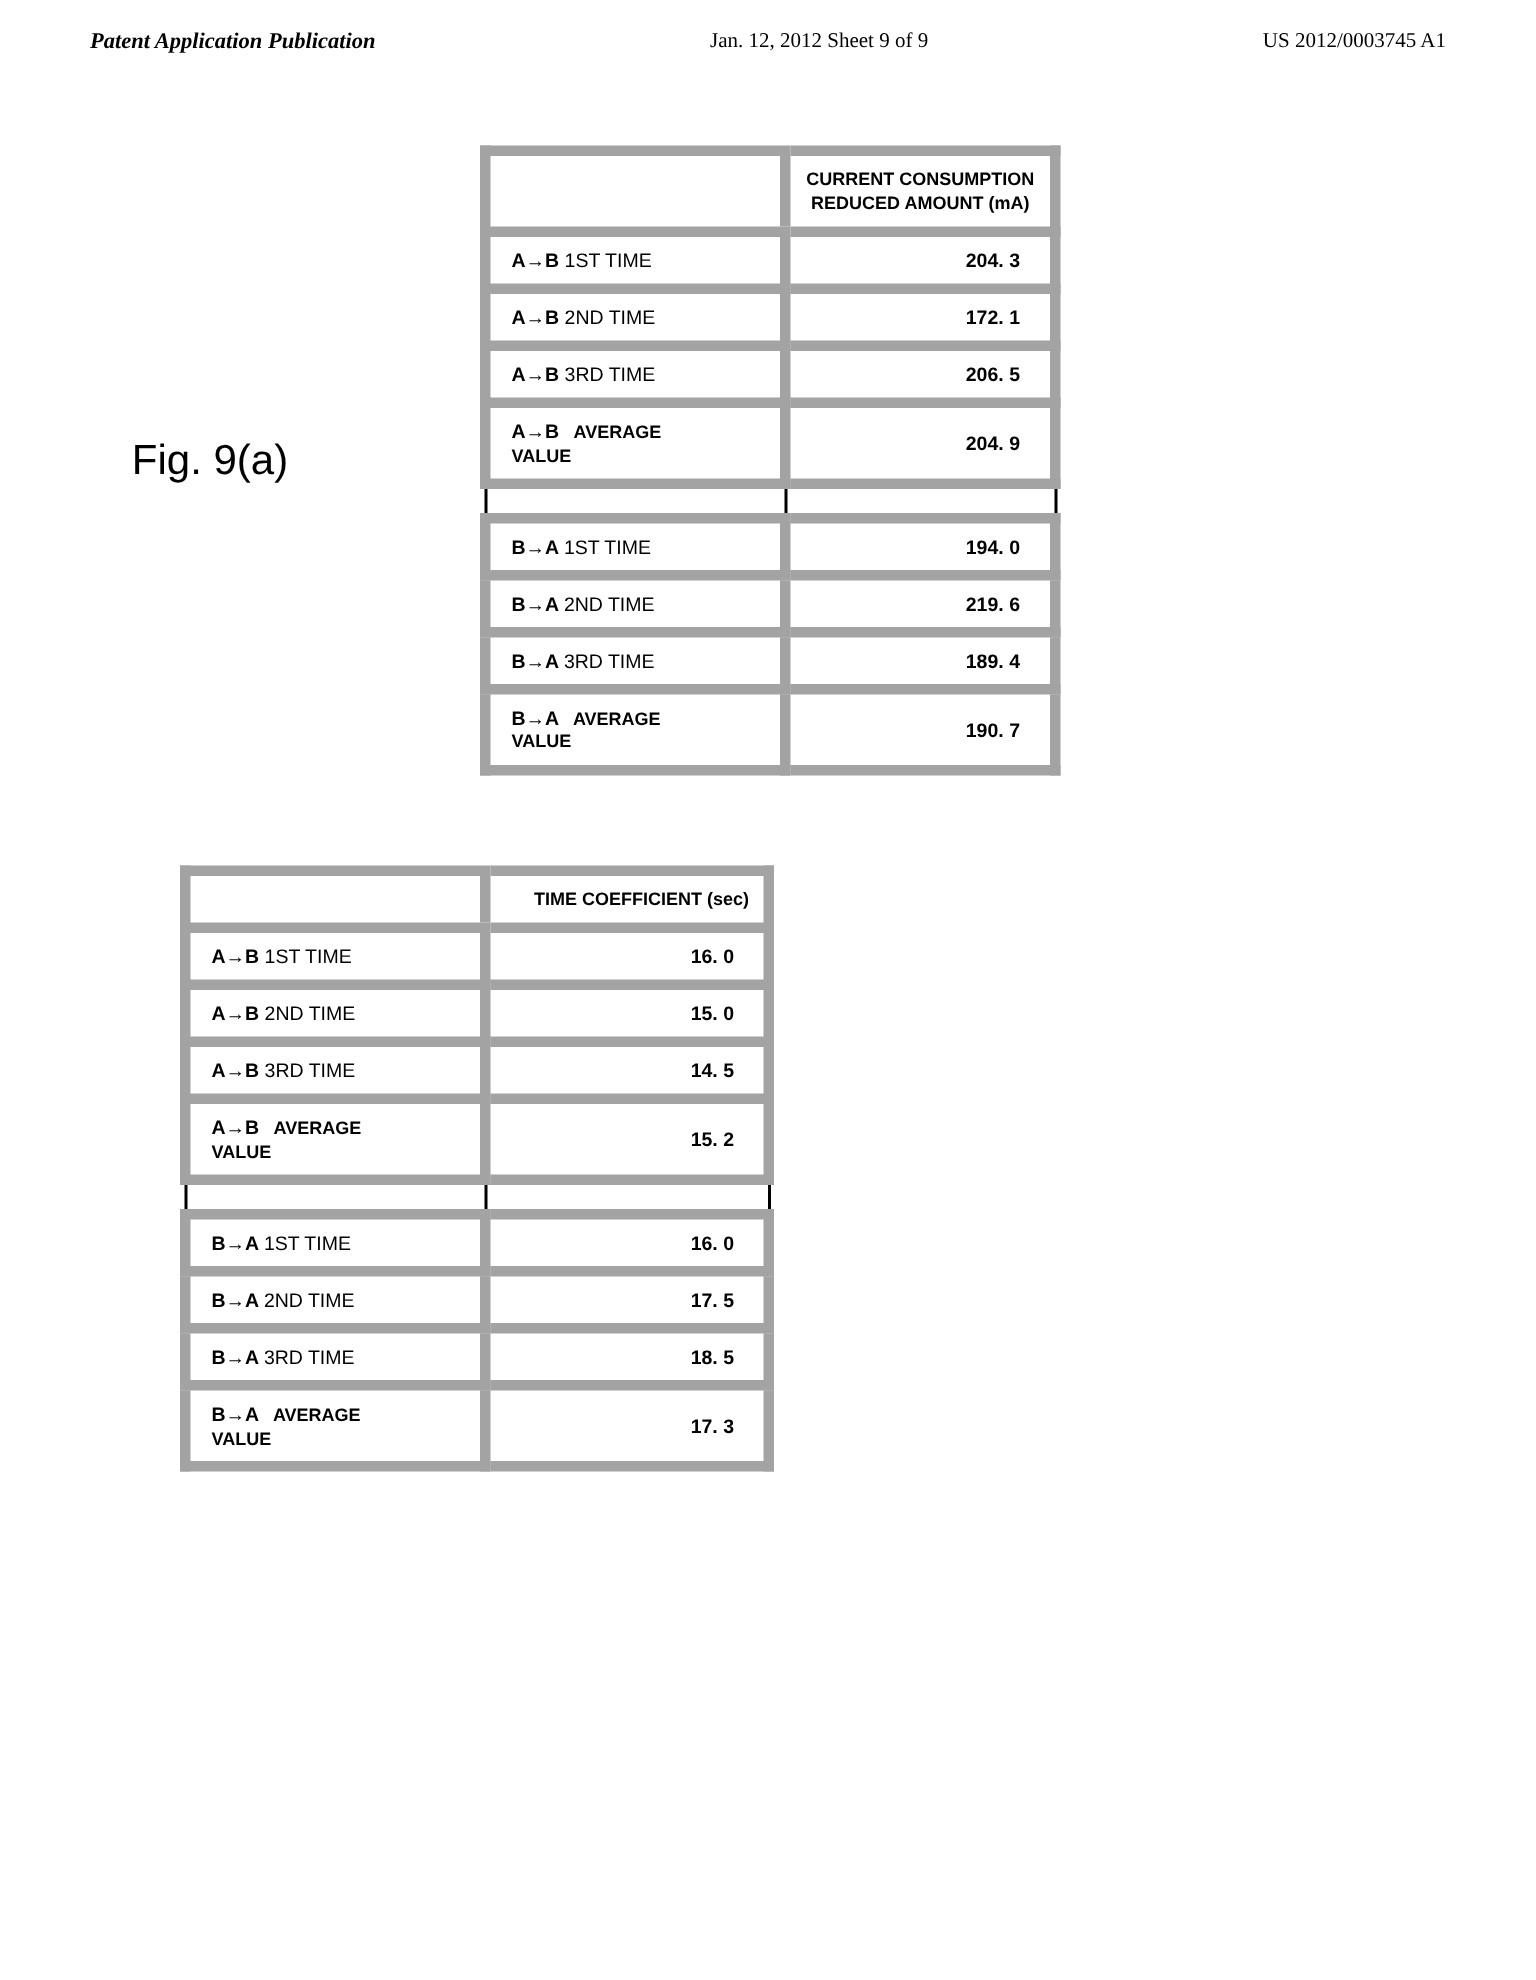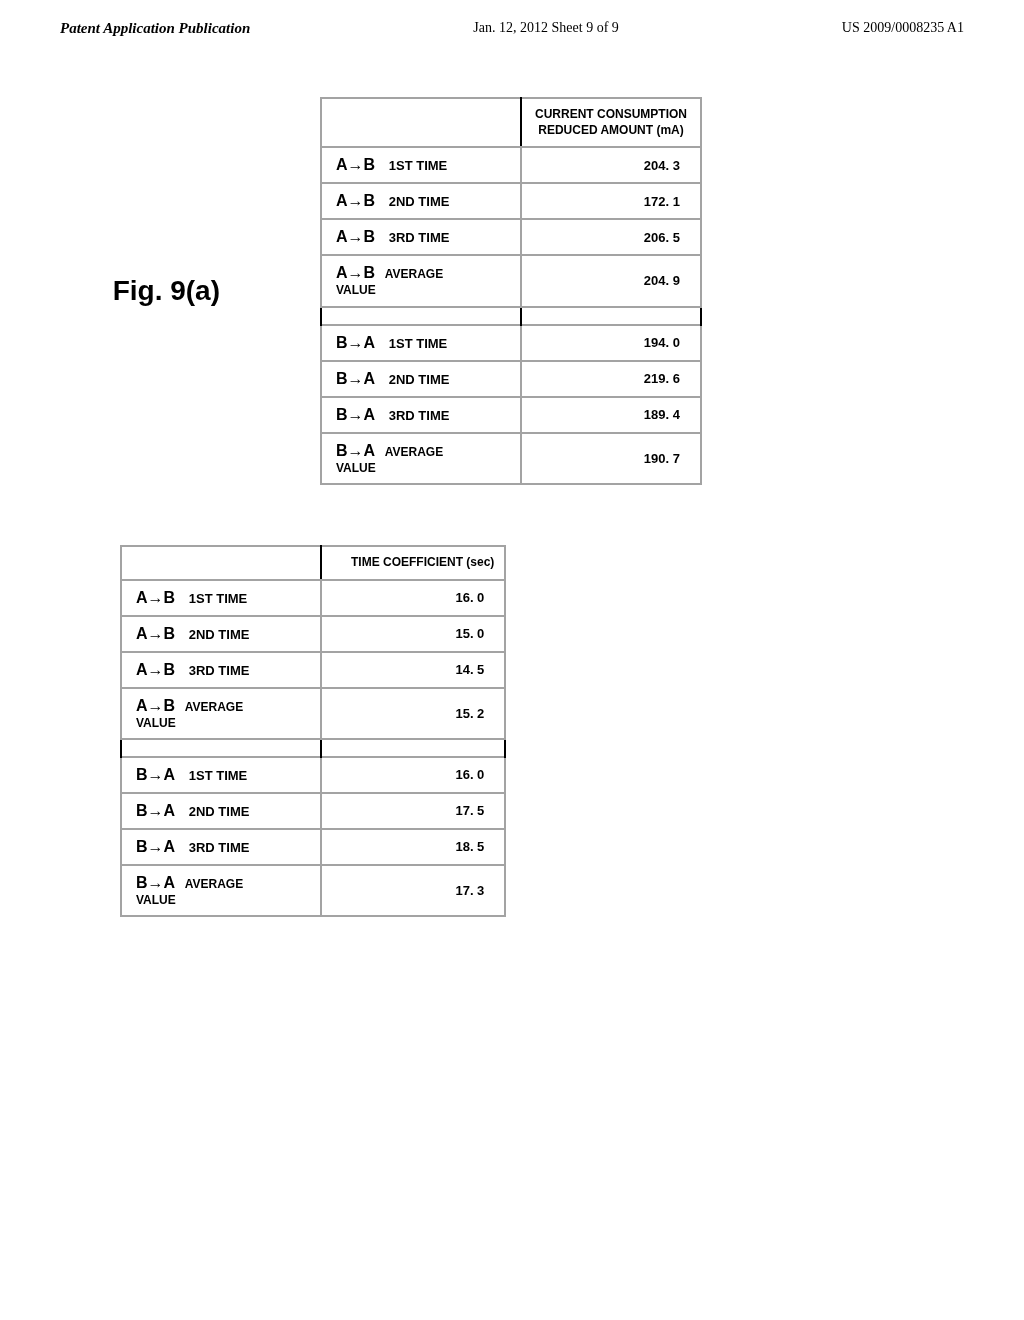--- a/index.html
+++ b/index.html
@@ -45,63 +45,63 @@
     
     .figure-section {
       display: flex;
       align-items: center;
       margin-bottom: 60px;
       margin-top: 20px;
     }
 
     .figure-label {
       font-size: 28px;
-      font-weight: bold;
+      font-weight: normal;
       font-family: Arial, sans-serif;
       width: 200px;
-      text-align: right;
+      text-align: center;
       padding-right: 40px;
       align-self: center;
     }
 
     
     .data-table {
       border-collapse: collapse;
       margin-left: 60px;
     }
 
     .data-table td, .data-table th {
-      border: 2px solid #a3a3a3;
+      border: 7px solid #a3a3a3;
       padding: 8px 14px;
       text-align: center;
       font-size: 13px;
       font-family: Arial, sans-serif;
       font-weight: bold;
     }
 
     .header-row th {
       font-size: 12px;
       font-weight: bold;
       text-align: center;
       padding: 8px 10px;
       line-height: 1.3;
     }
 
     .direction {
       font-weight: bold;
       font-family: Arial, sans-serif;
-      font-size: 16px;
+      font-size: 13px;
       white-space: nowrap;
     }
 
     .time-label {
-      font-weight: bold;
+      font-weight: normal;
       font-family: Arial, sans-serif;
       font-size: 13px;
-      margin-left: 10px;
+      margin-left: 0;
       white-space: nowrap;
     }
 
     .time-label-multi {
       font-weight: bold;
       font-family: Arial, sans-serif;
       font-size: 12px;
       margin-left: 6px;
       white-space: nowrap;
       line-height: 1.2;
@@ -131,21 +131,21 @@
     .gap-row td:first-child {
       border-left: 2px solid #000;
     }
   </style>
 </head>
 <body>
 
 <div class="page-header">
   <div class="header-left">Patent Application Publication</div>
   <div class="header-center">Jan. 12, 2012  Sheet 9 of 9</div>
-  <div class="header-right">US 2009/0008235 A1</div>
+  <div class="header-right">US 2012/0003745 A1</div>
 </div>
 
 <div class="page-content">
 
   <div class="figure-section">
     <div class="figure-label">Fig. 9(a)</div>
 
     <table class="data-table">
       <thead>
         <tr class="header-row">

